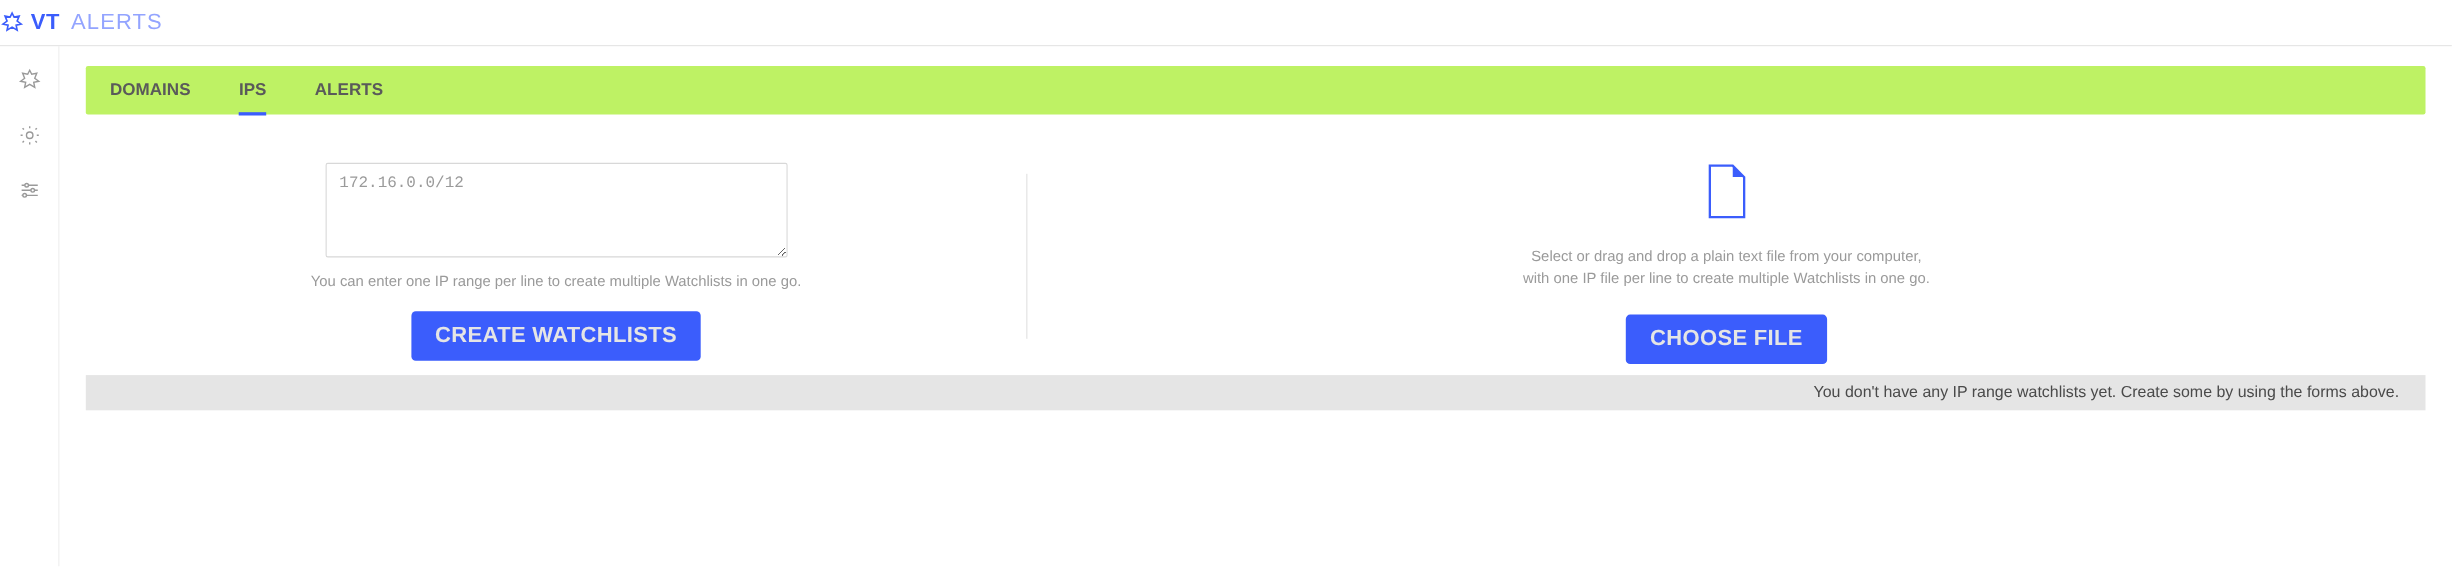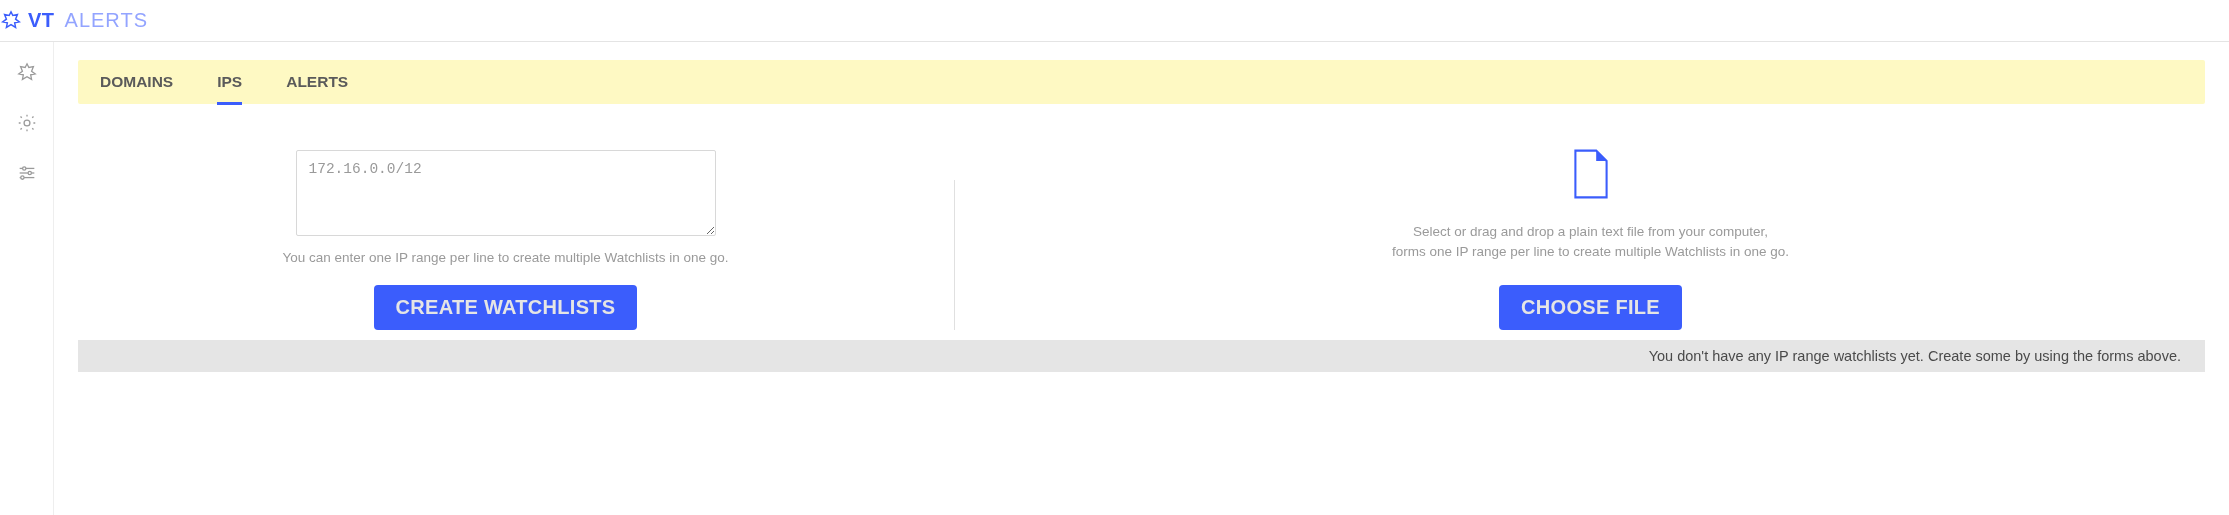--- a/index.html
+++ b/index.html
@@ -24,21 +24,21 @@
     display: flex;
     flex-direction: column;
     align-items: center;
     padding-top: 20px;
     gap: 28px;
   }
   .sidebar .icon { color: #9a9a9a; width:22px; height:22px; display:flex; align-items:center; justify-content:center; cursor:pointer;}
   .main { flex: 1; padding: 18px 24px 0 24px; overflow: hidden;}
   
   .tabs-bar {
-    background: #fef9c3;
+    background: #bef264;
     display: flex;
     align-items: stretch;
     height: 44px;
     border-radius: 2px;
   }
   .tab {
     padding: 0 22px;
     display: flex;
     align-items: center;
     font-size: 15.5px;
@@ -53,22 +53,21 @@
     bottom: -1px;
     left: 22px;
     right: 22px;
     height: 3px;
     background: #3b5dfc;
   }
   
   .forms-row {
     display: flex;
     margin-top: 44px;
-    align-items: flex-end;
-    gap: 21px;
+    align-items: flex-start;
   }
   .left-form {
     width: 855px;
     display:flex;
     flex-direction:column;
     align-items:center;
   }
   .ip-textarea {
     width: 420px;
     height: 86px;
@@ -200,21 +199,21 @@
 
       <div class="right-form">
         <span class="file-icon">
           <svg width="42" height="52" viewBox="0 0 32 40" fill="none" stroke="#3b5dfc" stroke-width="1.6">
             <path d="M4 2 H20 L28 10 V38 H4 Z"></path>
             <path d="M20 2 V10 H28" fill="#3b5dfc" stroke="none"></path>
           </svg>
         </span>
         <div class="file-hint">
           <span>Select or drag and drop a plain text file from your computer,</span><br>
-          <span>forms one IP range per line to create multiple Watchlists in one go.</span>
+          <span>with one IP file per line to create multiple Watchlists in one go.</span>
         </div>
         <button class="primary-btn" style="margin-top:22px;">CHOOSE FILE</button>
       </div>
     </div>
 
     <div class="empty-row">You don't have any IP range watchlists yet. Create some by using the forms above.</div>
   </div>
 </div>
 
 </body></html>

